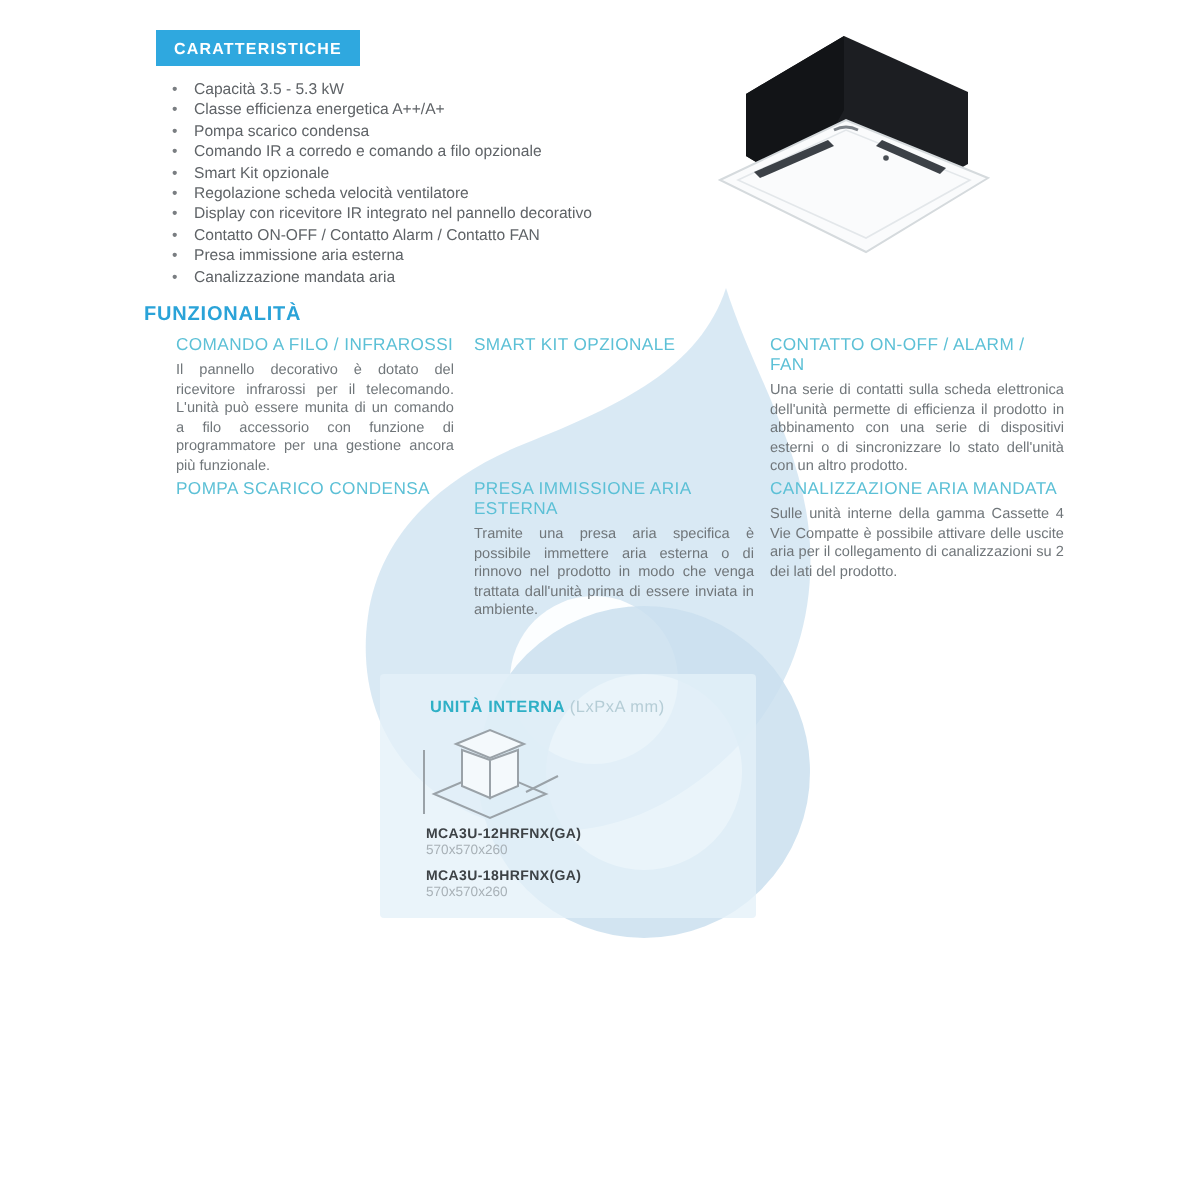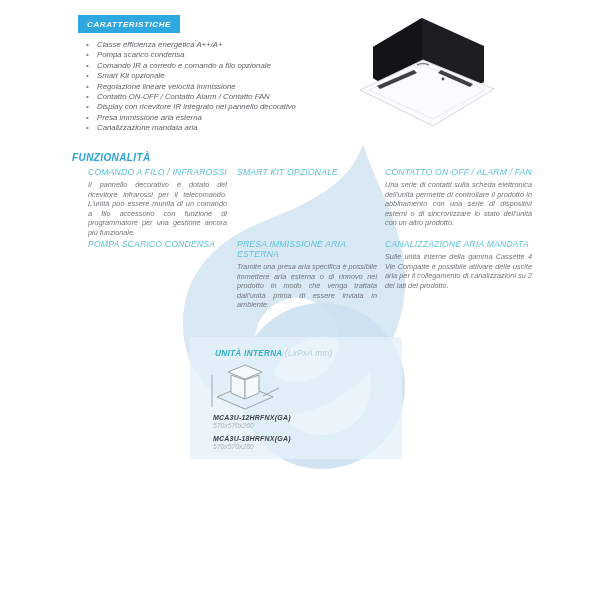--- a/index.html
+++ b/index.html
@@ -1,19 +1,19 @@
 <!DOCTYPE html>
 <html><head>
 <meta charset="utf-8">
 <style>
   html,body{margin:0;padding:0;}
   body{width:600px;height:600px;background:#fff;font-family:"Liberation Sans",sans-serif;}
   .page{position:relative;width:600px;height:600px;background:#ffffff;overflow:hidden;}
   .watermark{position:absolute;left:0;top:0;z-index:0;pointer-events:none;}
-  .content{position:absolute;left:0;top:0;width:600px;height:600px;z-index:2;font-style:italic;}
+  .content{position:absolute;left:0;top:0;width:600px;height:600px;z-index:2;}
 
   .badge{position:absolute;left:78px;top:15px;background:#2fa8df;color:#fff;
          font-size:8px;font-weight:bold;letter-spacing:.6px;padding:5px 9px 4px 9px;}
 
   .bullets{position:absolute;left:84px;top:40px;width:310px;margin:0;padding:0;list-style:none;}
   .bullets li{font-size:7.8px;line-height:10.4px;color:#5f6367;padding-left:13px;position:relative;}
   .bullets li::before{content:"•";position:absolute;left:2px;color:#7a7e82;}
 
   .func-title{position:absolute;left:72px;top:152px;font-size:10px;font-weight:bold;
               color:#2aa3d8;letter-spacing:.4px;}
@@ -24,21 +24,21 @@
 
   .s0{left:72px;top:167px;width:139px;}
   .s1{left:221px;top:167px;width:140px;}
   .s2{left:369px;top:167px;width:147px;}
   .s3{left:72px;top:239px;width:139px;}
   .s4{left:221px;top:239px;width:140px;}
   .s5{left:369px;top:239px;width:147px;}
 
   .photo{position:absolute;left:355px;top:15px;width:190px;height:128px;}
 
-  .unit-panel{position:absolute;left:190px;top:337px;width:212px;height:122px;
+  .unit-panel{position:absolute;left:190px;top:337px;width:188px;height:122px;
               background:rgba(228,241,249,0.78);z-index:1;border-radius:2px;}
   .unit-title{position:absolute;left:25px;top:12px;font-size:8.2px;font-weight:bold;
               color:#2fb0c6;letter-spacing:.3px;}
   .unit-dims-label{font-weight:normal;color:#b5cdd6;}
   .unit-icon{position:absolute;left:19px;top:26px;}
   .models{position:absolute;left:23px;top:72px;}
   .model-name{font-size:7px;font-weight:bold;color:#3d4246;letter-spacing:.2px;line-height:8px;margin-top:5px;}
   .model-dim{font-size:6.8px;color:#a8b1b7;line-height:8px;}
 </style>
 </head>
@@ -52,27 +52,28 @@
              C190,266 222,238 262,222 C310,203 350,184 363,144 Z" fill="#d5e7f3" opacity="0.9"></path>
     <circle cx="297" cy="340" r="42" fill="#ffffff" opacity="0.92"></circle>
     <circle cx="322" cy="386" r="66" fill="none" stroke="#cadfee" stroke-width="34" opacity="0.85"></circle>
   </svg>
 
   <div class="content">
 
     <div class="badge">CARATTERISTICHE</div>
 
     <ul class="bullets">
+      <li>Capacità 3.5 - 5.3 kW</li>
       <li>Classe efficienza energetica A++/A+</li>
       <li>Pompa scarico condensa</li>
       <li>Comando IR a corredo e comando a filo opzionale</li>
       <li>Smart Kit opzionale</li>
-      <li>Regolazione lineare velocità immissione</li>
+      <li>Regolazione scheda velocità ventilatore</li>
+      <li>Display con ricevitore IR integrato nel pannello decorativo</li>
       <li>Contatto ON-OFF / Contatto Alarm / Contatto FAN</li>
-      <li>Display con ricevitore IR integrato nel pannello decorativo</li>
       <li>Presa immissione aria esterna</li>
       <li>Canalizzazione mandata aria</li>
     </ul>
 
     <svg class="photo" viewBox="0 0 190 128">
       <polygon points="67,3 129,31 129,67 75,97 18,63 18,32" fill="#1c1e22"></polygon>
       <polygon points="67,3 18,32 18,63 45,79 67,40" fill="#121417"></polygon>
       <polygon points="5,75 68,45 139,74 78,111" fill="#fafbfc" stroke="#d5dadd" stroke-width="1"></polygon>
       <polygon points="14,75 68,50 130,75 78,104" fill="none" stroke="#e3e7ea" stroke-width="0.8"></polygon>
       <polygon points="22,71 59,55 62,58 25,74" fill="#3c4147"></polygon>
@@ -85,21 +86,21 @@
 
     <div class="section s0">
       <div class="sec-title">COMANDO A FILO / INFRAROSSI</div>
       <div class="sec-body">Il pannello decorativo è dotato del ricevitore infrarossi per il telecomando. L'unità può essere munita di un comando a filo accessorio con funzione di programmatore per una gestione ancora più funzionale.</div>
     </div>
     <div class="section s1">
       <div class="sec-title">SMART KIT OPZIONALE</div>
     </div>
     <div class="section s2">
       <div class="sec-title">CONTATTO ON-OFF / ALARM / FAN</div>
-      <div class="sec-body">Una serie di contatti sulla scheda elettronica dell'unità permette di controllare il prodotto in abbinamento con una serie di dispositivi esterni o di sincronizzare lo stato dell'unità con un altro prodotto.</div>
+      <div class="sec-body">Una serie di contatti sulla scheda elettronica dell'unità permette di efficienza il prodotto in abbinamento con una serie di dispositivi esterni o di sincronizzare lo stato dell'unità con un altro prodotto.</div>
     </div>
     <div class="section s3">
       <div class="sec-title">POMPA SCARICO CONDENSA</div>
     </div>
     <div class="section s4">
       <div class="sec-title">PRESA IMMISSIONE ARIA ESTERNA</div>
       <div class="sec-body">Tramite una presa aria specifica è possibile immettere aria esterna o di rinnovo nel prodotto in modo che venga trattata dall'unità prima di essere inviata in ambiente.</div>
     </div>
     <div class="section s5">
       <div class="sec-title">CANALIZZAZIONE ARIA MANDATA</div>

